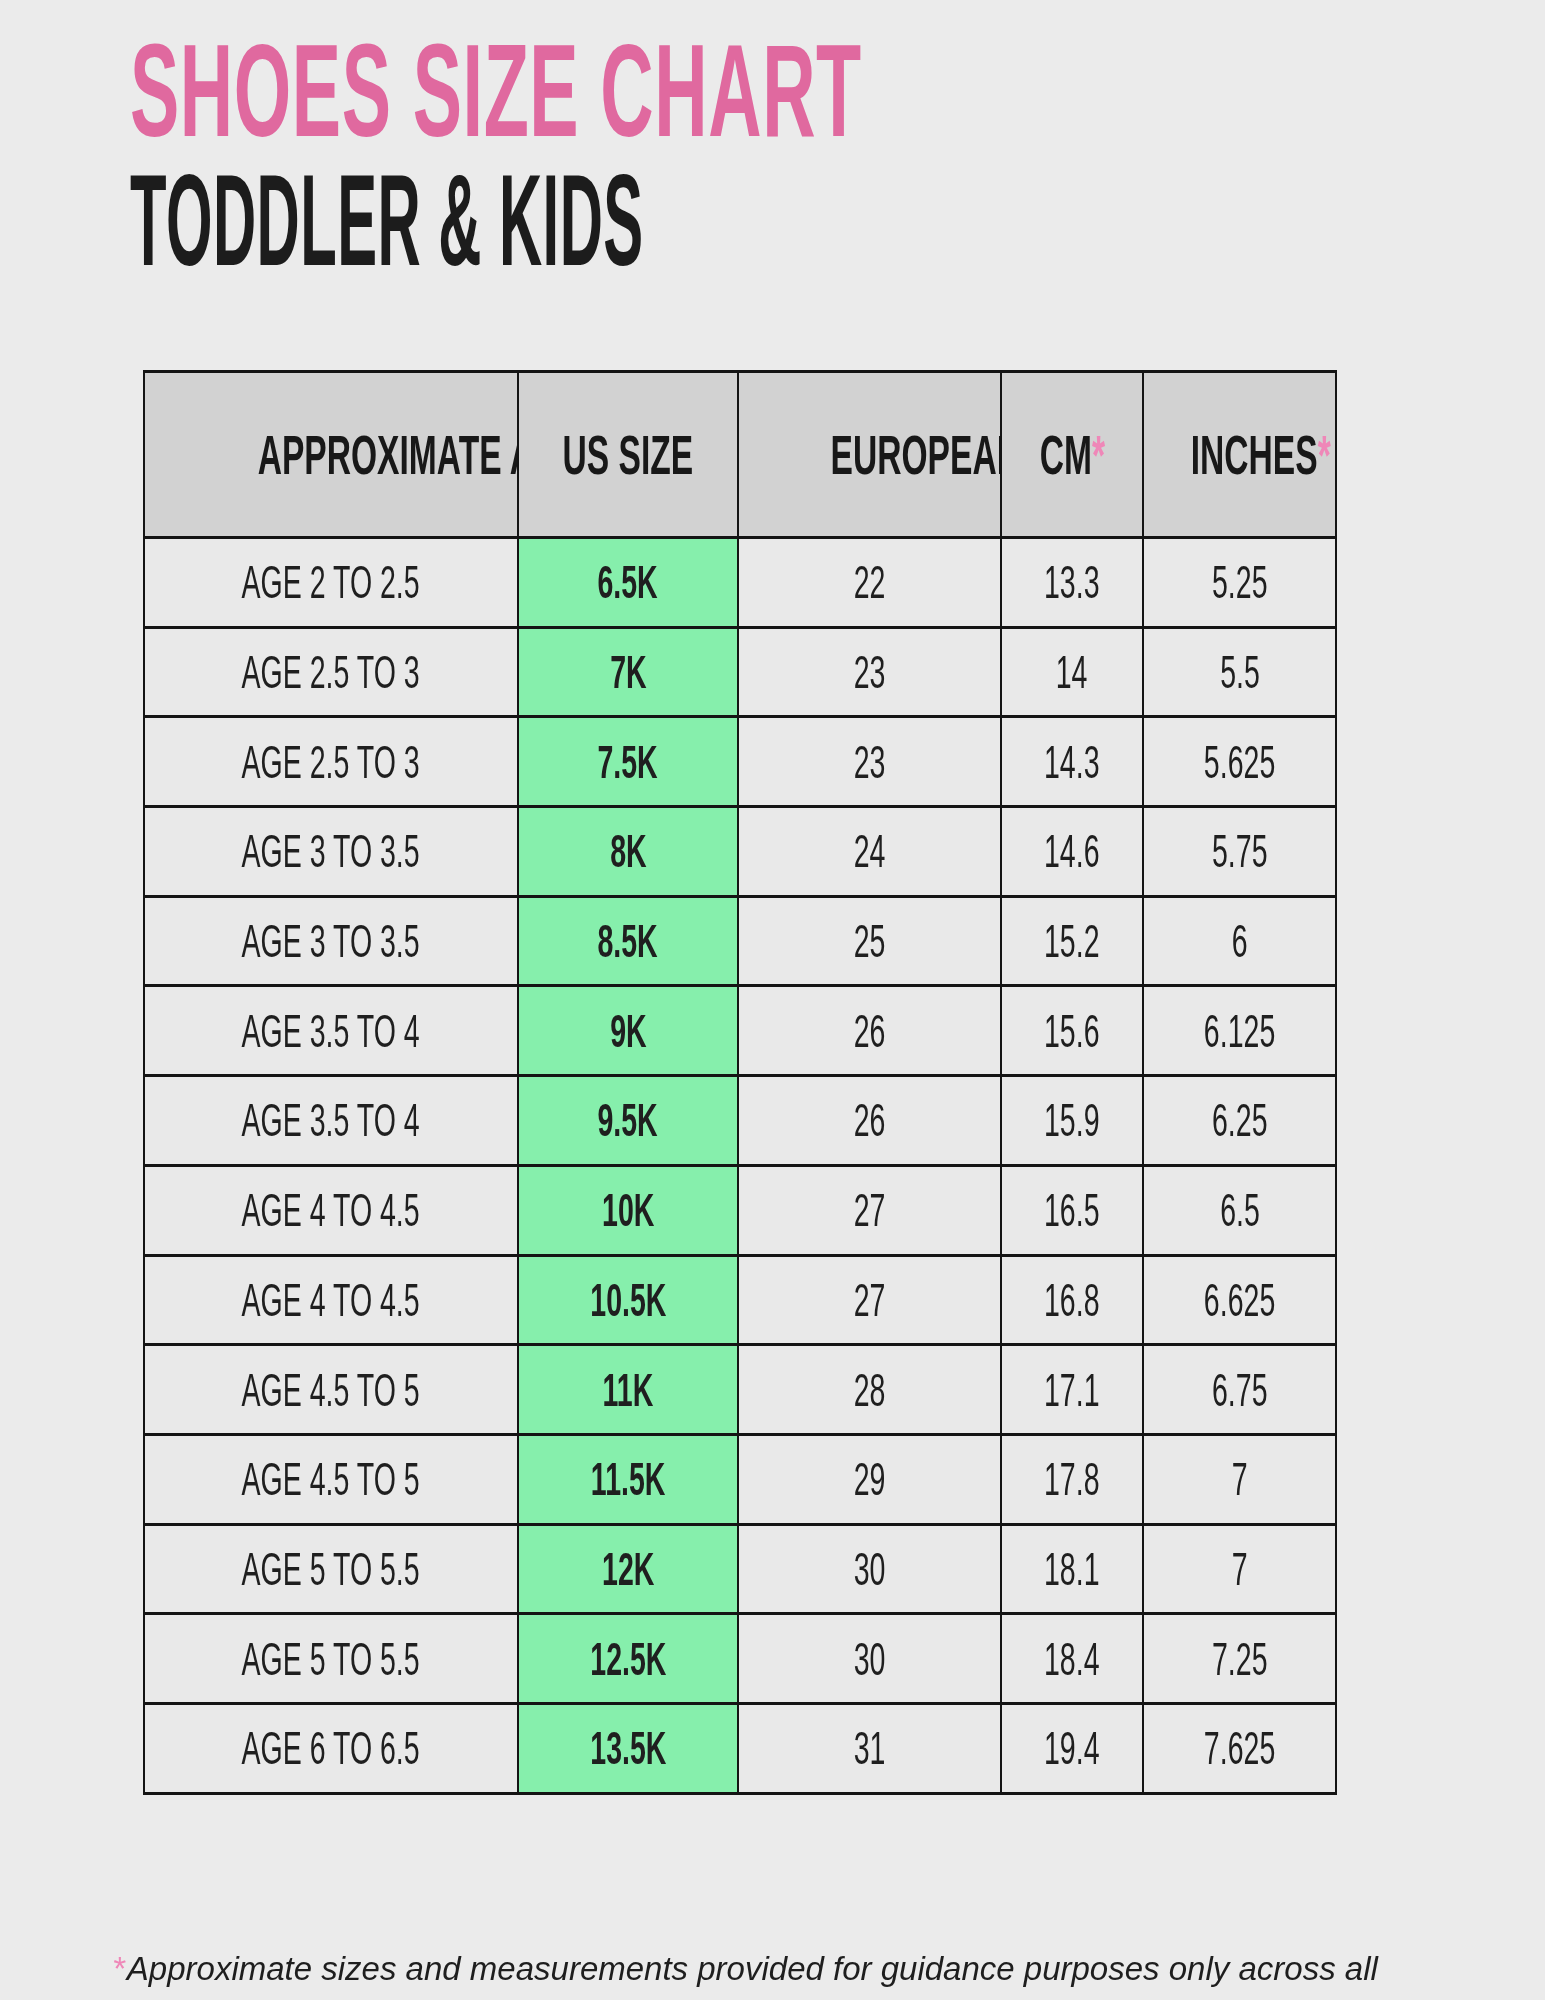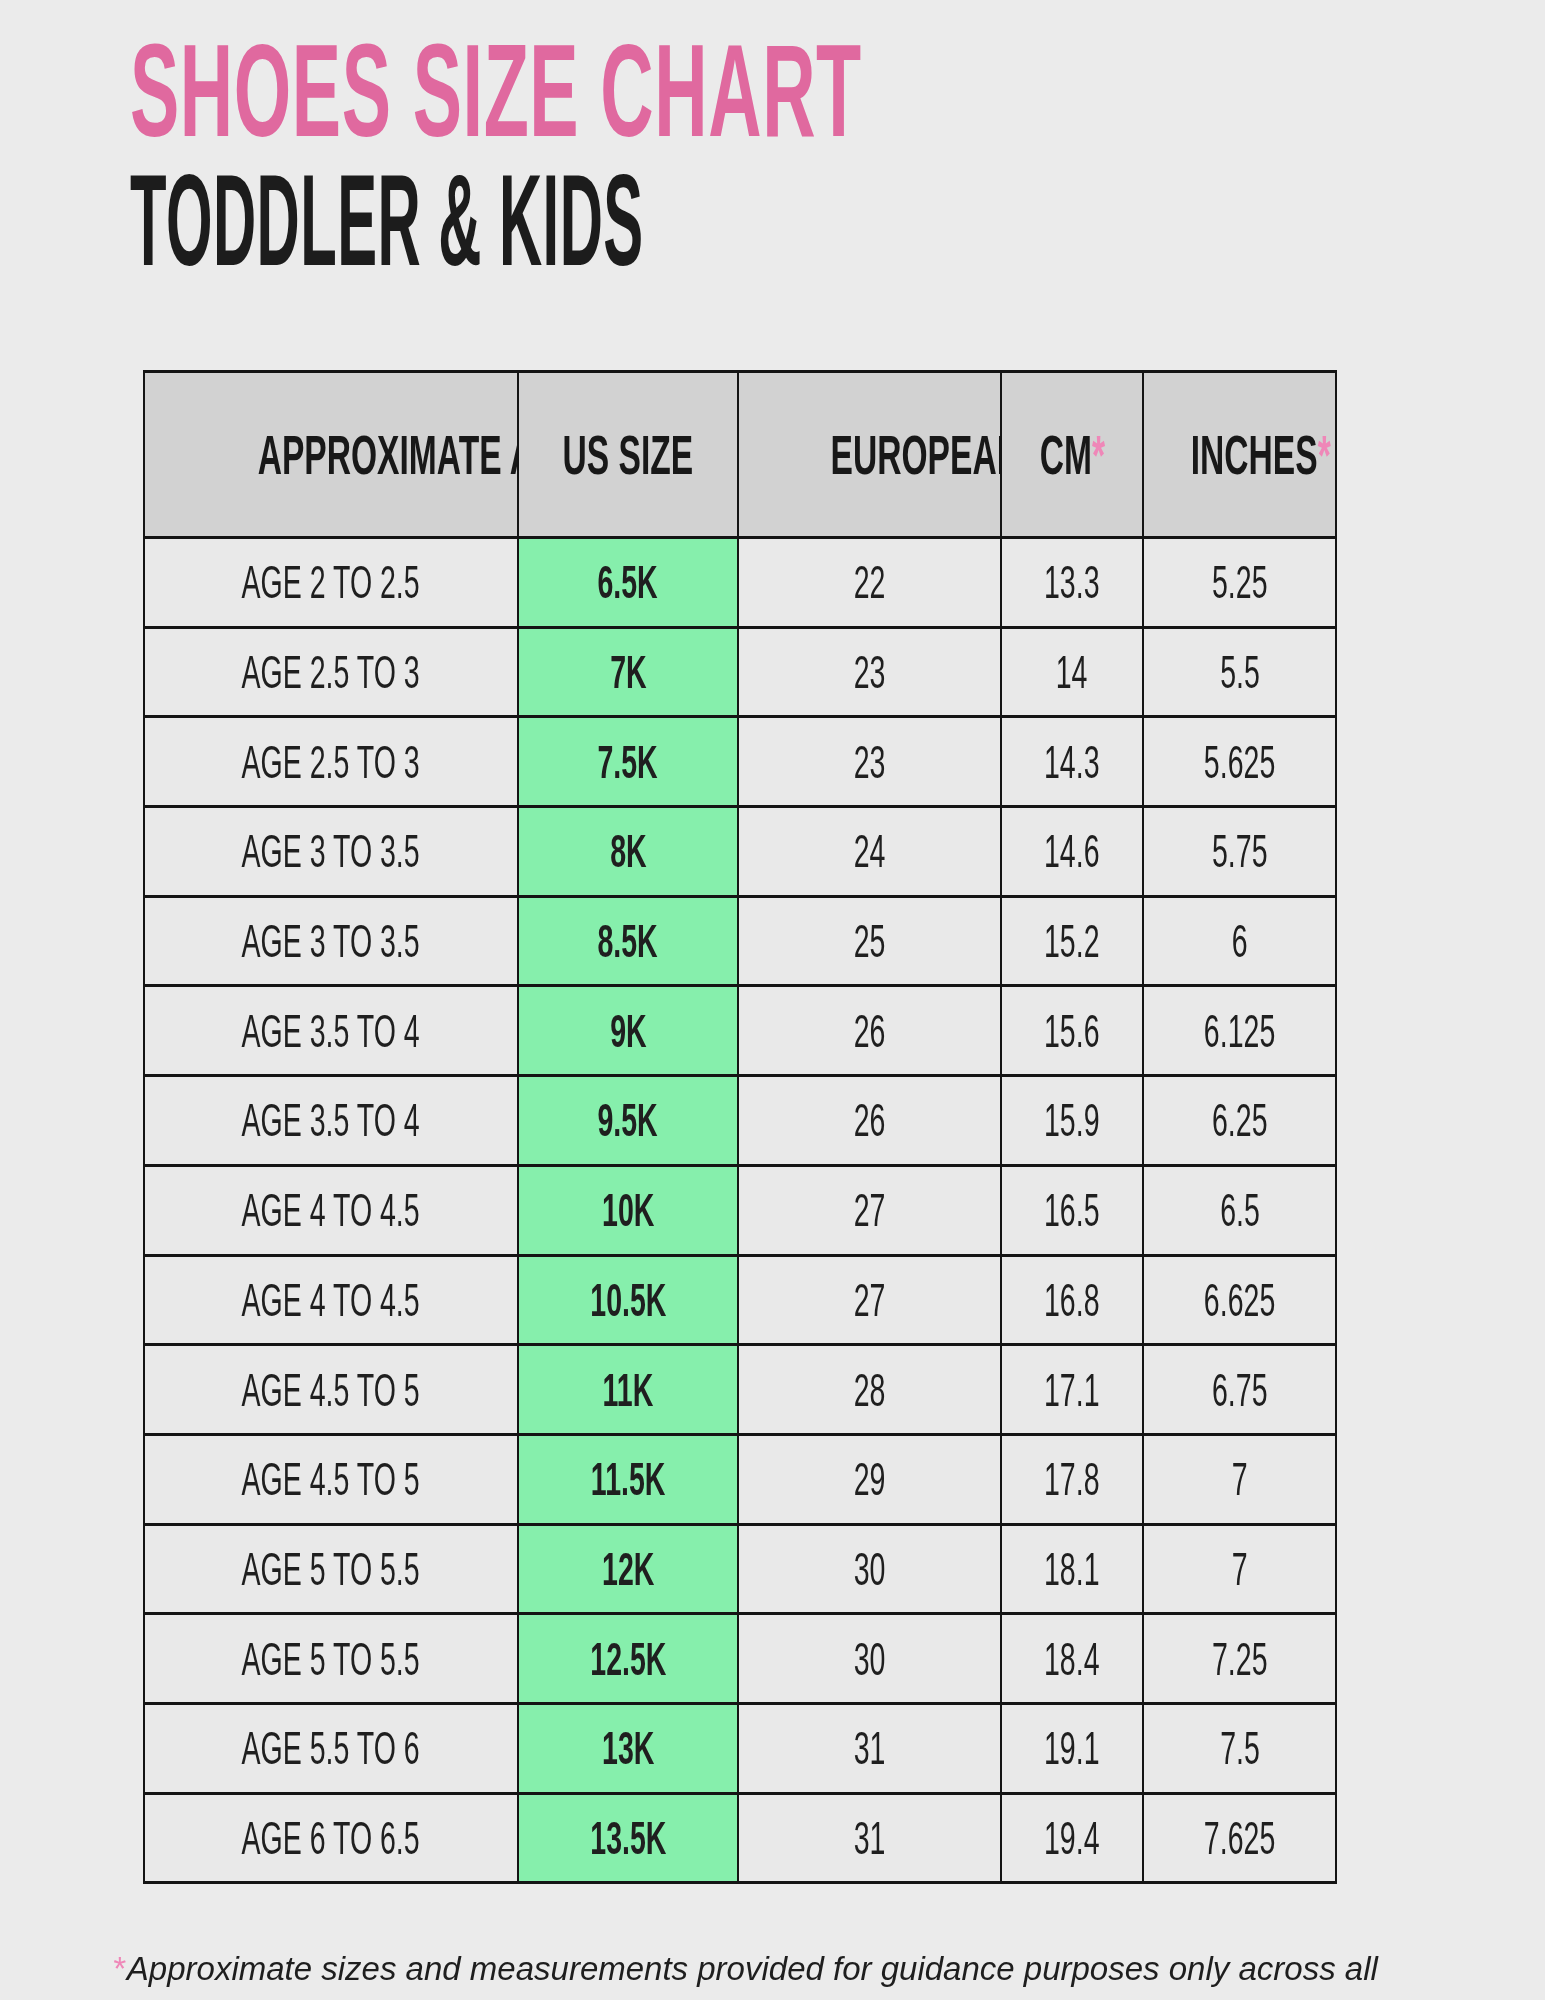--- a/index.html
+++ b/index.html
@@ -174,27 +174,20 @@
           <td><span class="cellcond">7</span></td>
         </tr>
         <tr>
           <td><span class="cellcond">AGE 5 TO 5.5</span></td>
           <td class="us"><span class="cellcond">12.5K</span></td>
           <td><span class="cellcond">30</span></td>
           <td><span class="cellcond">18.4</span></td>
           <td><span class="cellcond">7.25</span></td>
         </tr>
         <tr>
-          <td><span class="cellcond">AGE 5.5 TO 6</span></td>
-          <td class="us"><span class="cellcond">13K</span></td>
-          <td><span class="cellcond">31</span></td>
-          <td><span class="cellcond">19.1</span></td>
-          <td><span class="cellcond">7.5</span></td>
-        </tr>
-        <tr>
           <td><span class="cellcond">AGE 6 TO 6.5</span></td>
           <td class="us"><span class="cellcond">13.5K</span></td>
           <td><span class="cellcond">31</span></td>
           <td><span class="cellcond">19.4</span></td>
           <td><span class="cellcond">7.625</span></td>
         </tr>
       </tbody>
   </table>
 
   <p class="footnote"><span class="ast">*</span><span>Approximate sizes and measurements provided for guidance purposes only across all brands. For precise measurements, feel free to request assistance via email or chat.</span></p>

